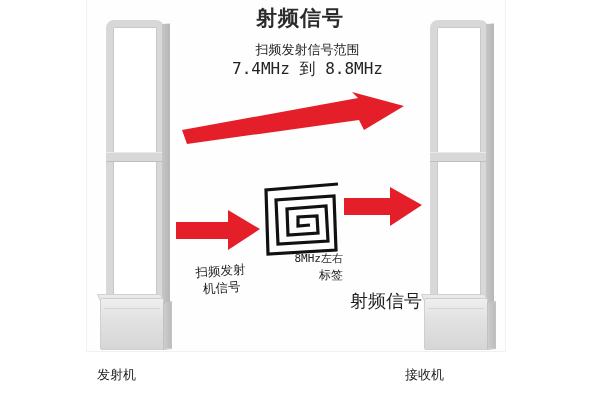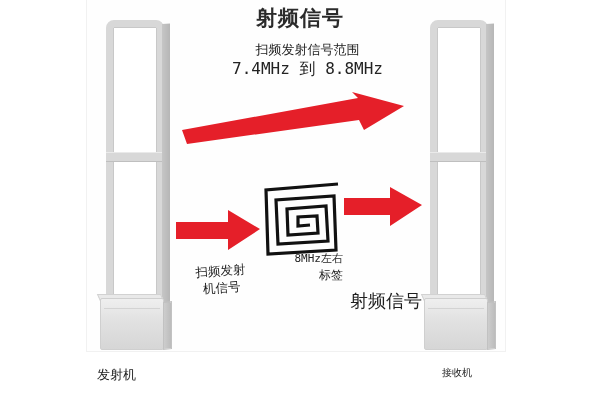--- a/index.html
+++ b/index.html
@@ -206,23 +206,23 @@
     top: 246px;
     font-size: 18px;
     margin-top: 43px;
   }
   .lbl-tx {
     left: 97px;
     top: 366px;
     font-size: 13px;
   }
   .lbl-rx {
-    left: 442px;
+    left: 405px;
     top: 366px;
-    font-size: 10px;
+    font-size: 13px;
   }
 </style>
 </head>
 <body>
 
 <div id="stage">
 
   <div class="inner-panel"></div>
 
   <div class="title">射频信号</div>

